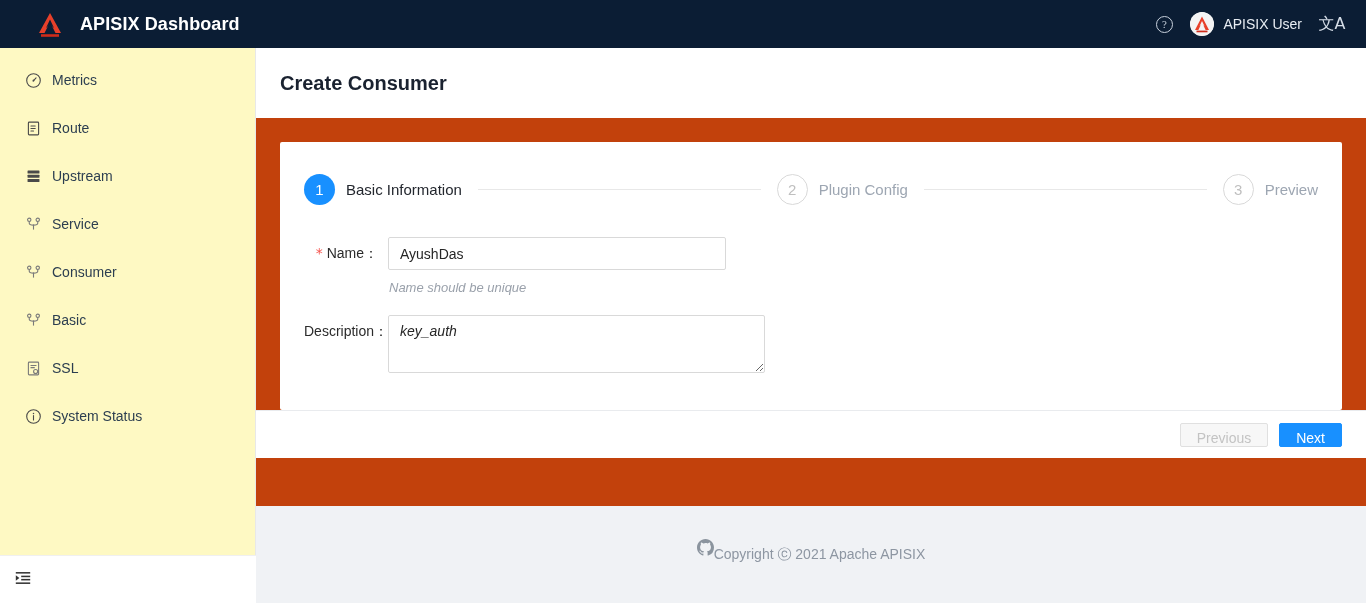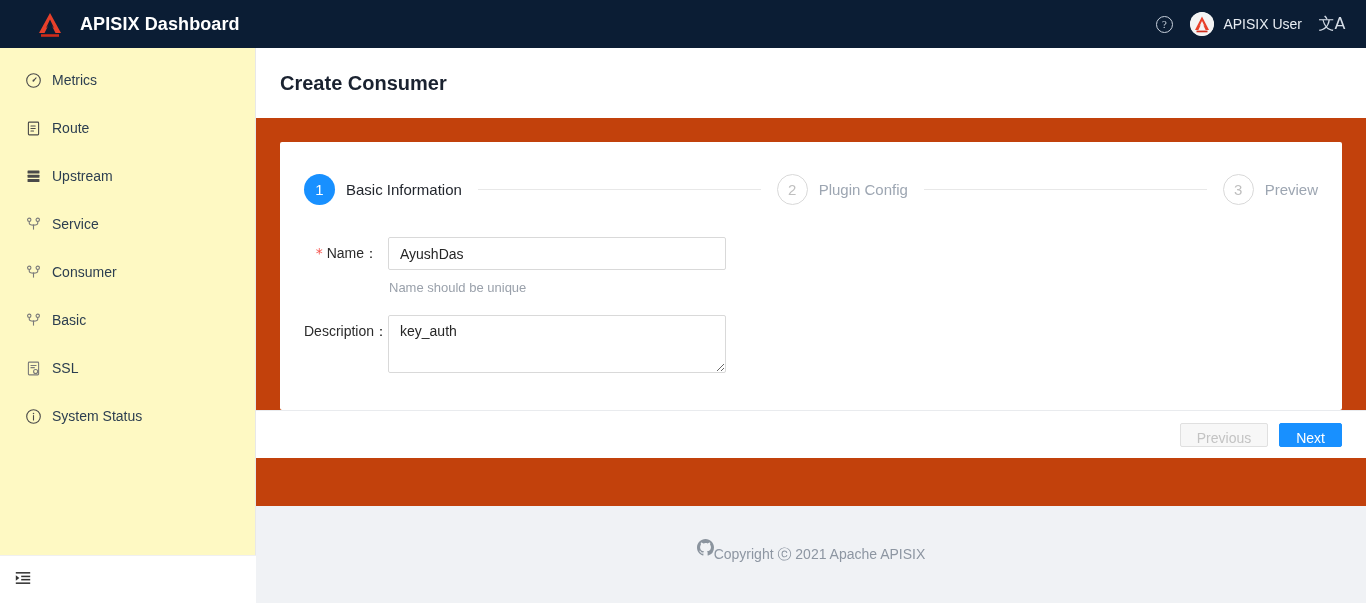--- a/index.html
+++ b/index.html
@@ -141,29 +141,30 @@
   }
   .form-ctrl { width: 338px; }
   .txt-input {
     width: 338px; height: 33px;
     border: 1px solid #d9d9d9; border-radius: 2px;
     padding: 0 11px; font-size: 14px; color: #262626;
     background: #fff; outline: none;
     font-family: "Liberation Sans", sans-serif;
   }
   .help-text {
-    font-size: 13px; color: #9aa1ab; padding-top: 10px; padding-left: 1px;
+    font-size: 13px; color: #9aa1ab; padding-top: 10px; padding-left: 1px; font-style: italic;
   }
   .txt-area {
-    width: 338px; height: 58px;
+    width: 377px; height: 58px;
     border: 1px solid #d9d9d9; border-radius: 2px;
     padding: 6px 11px; font-size: 14px; color: #262626;
     background: #fff; outline: none; resize: vertical;
     font-family: "Liberation Sans", sans-serif; line-height: 19px;
     display: block;
+    font-style: italic;
   }
 
   
   .action-bar {
     position: absolute; left: 0; top: 362px;
     width: 1110px; height: 48px;
     background: #ffffff;
     border-top: 1px solid #e9ebee;
     display: flex; align-items: center; justify-content: flex-end;
     padding-right: 24px;

